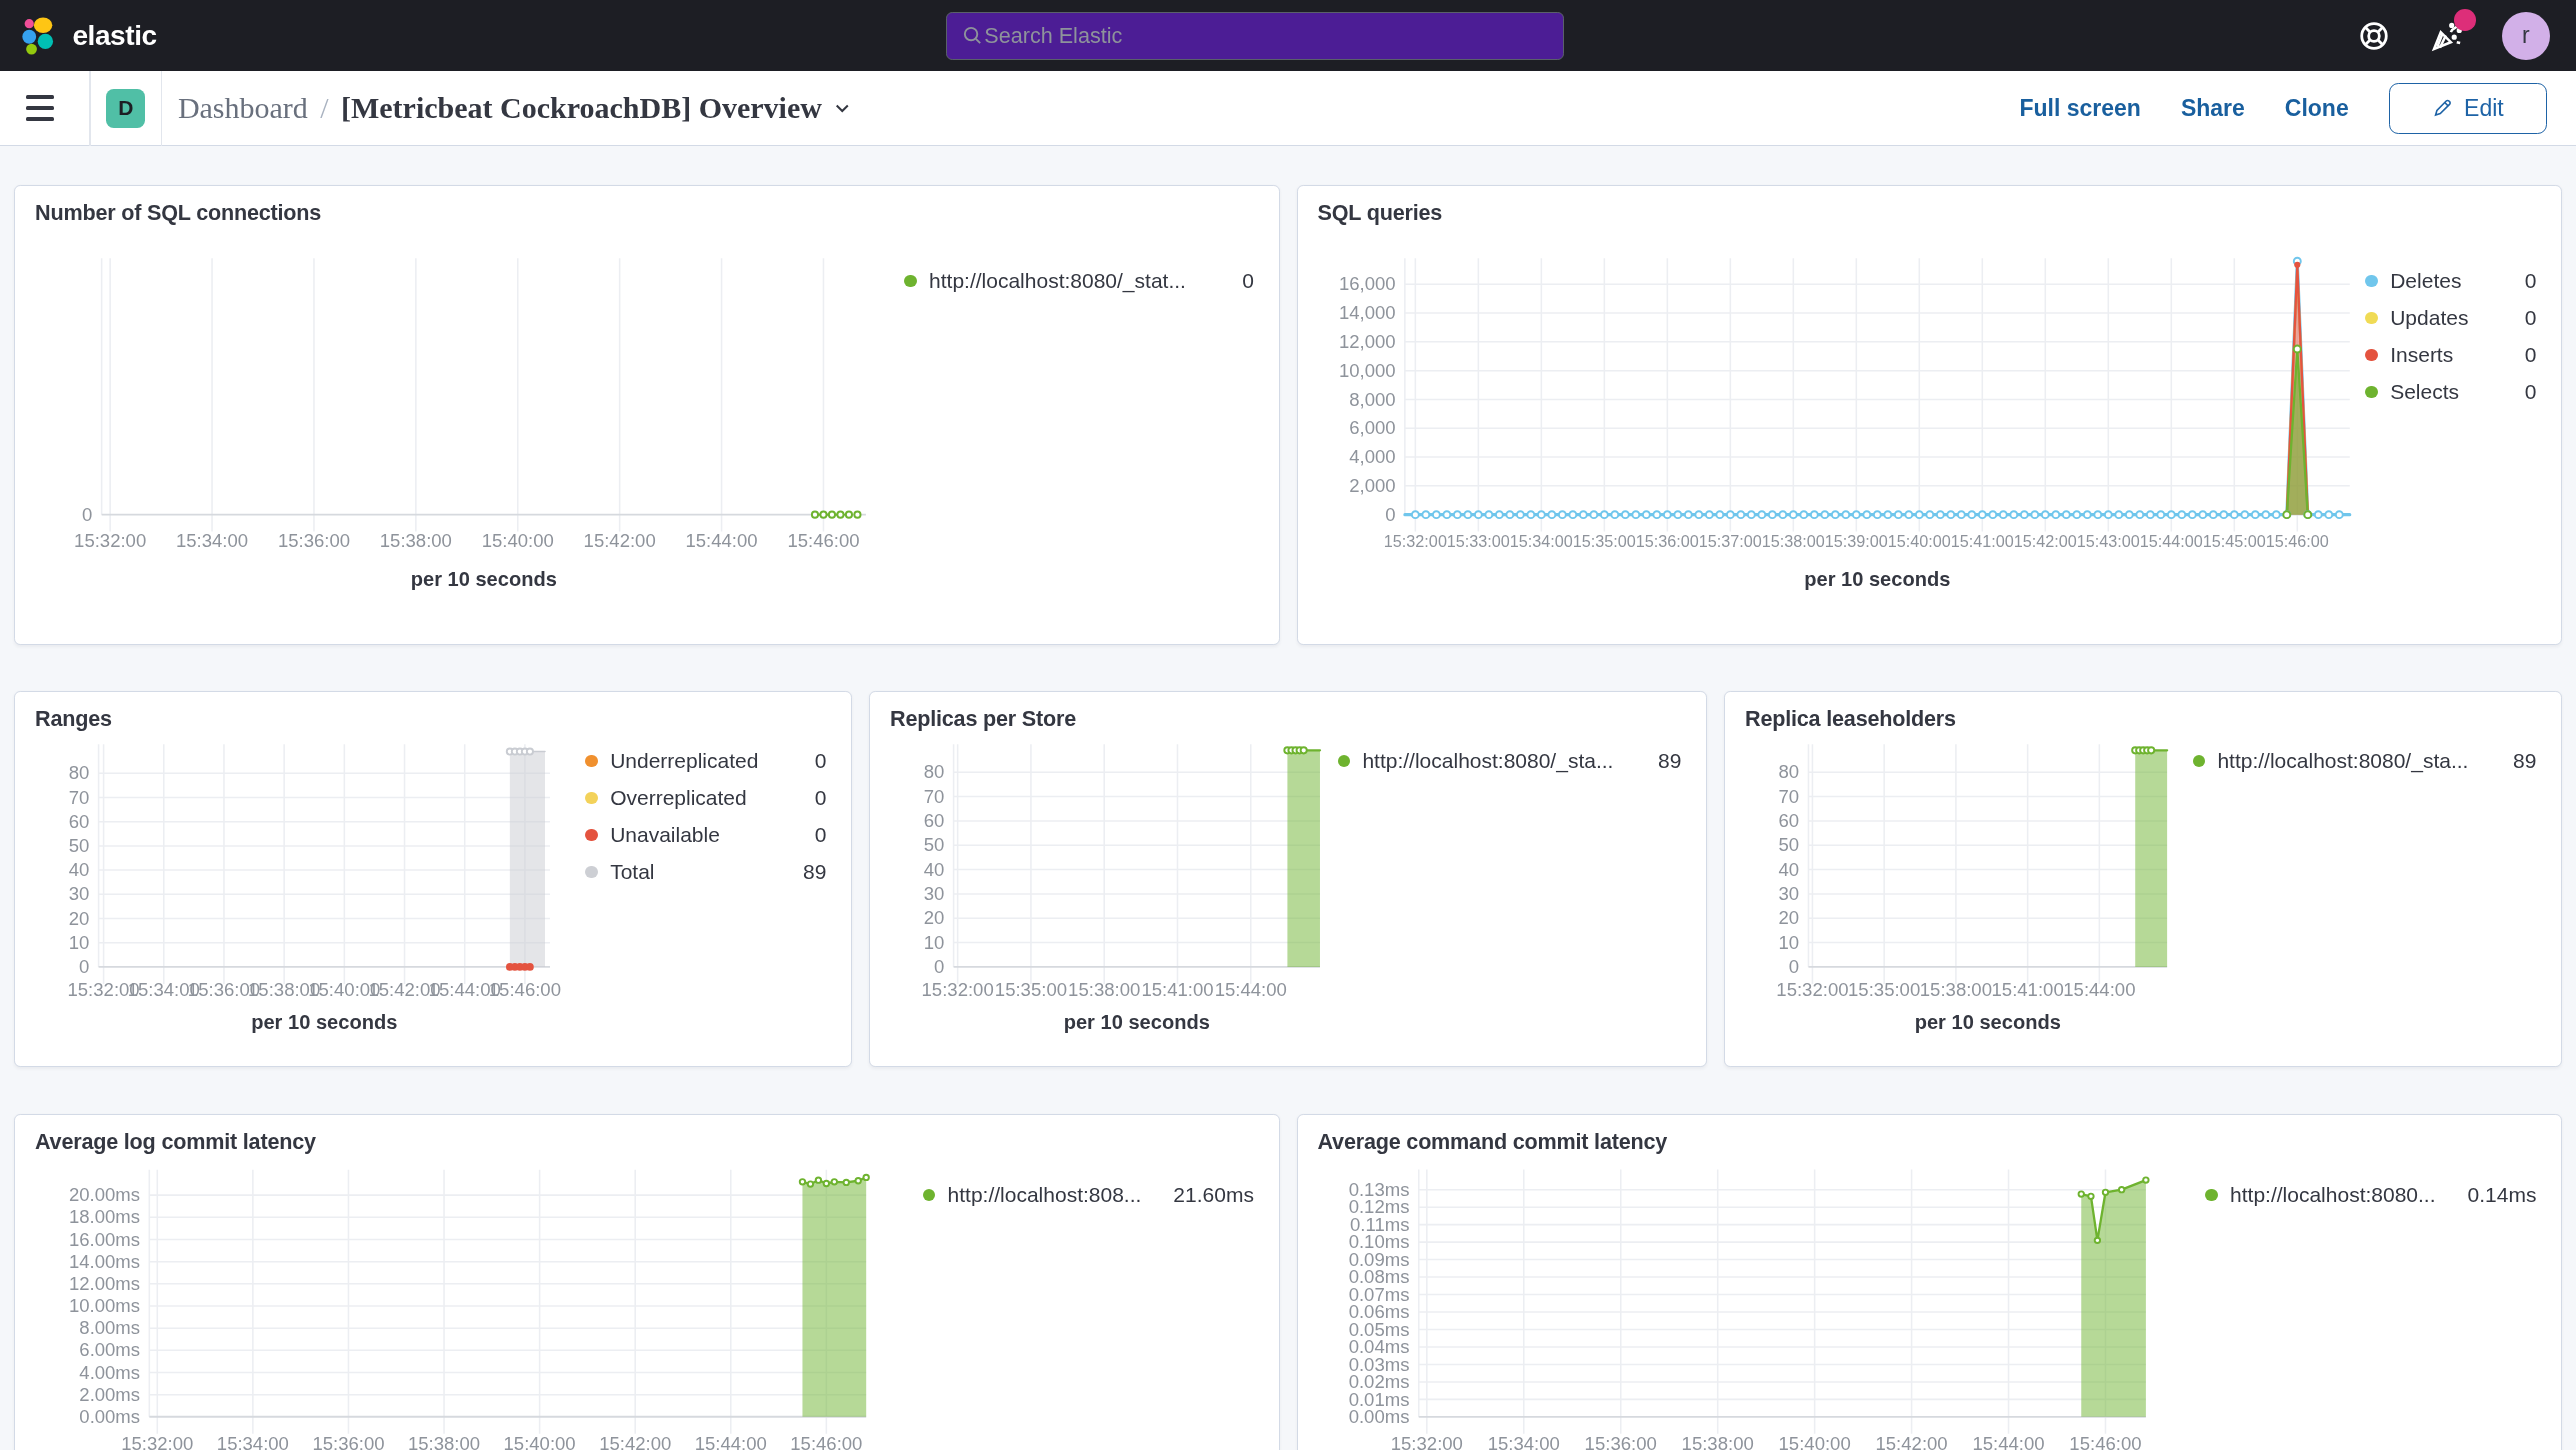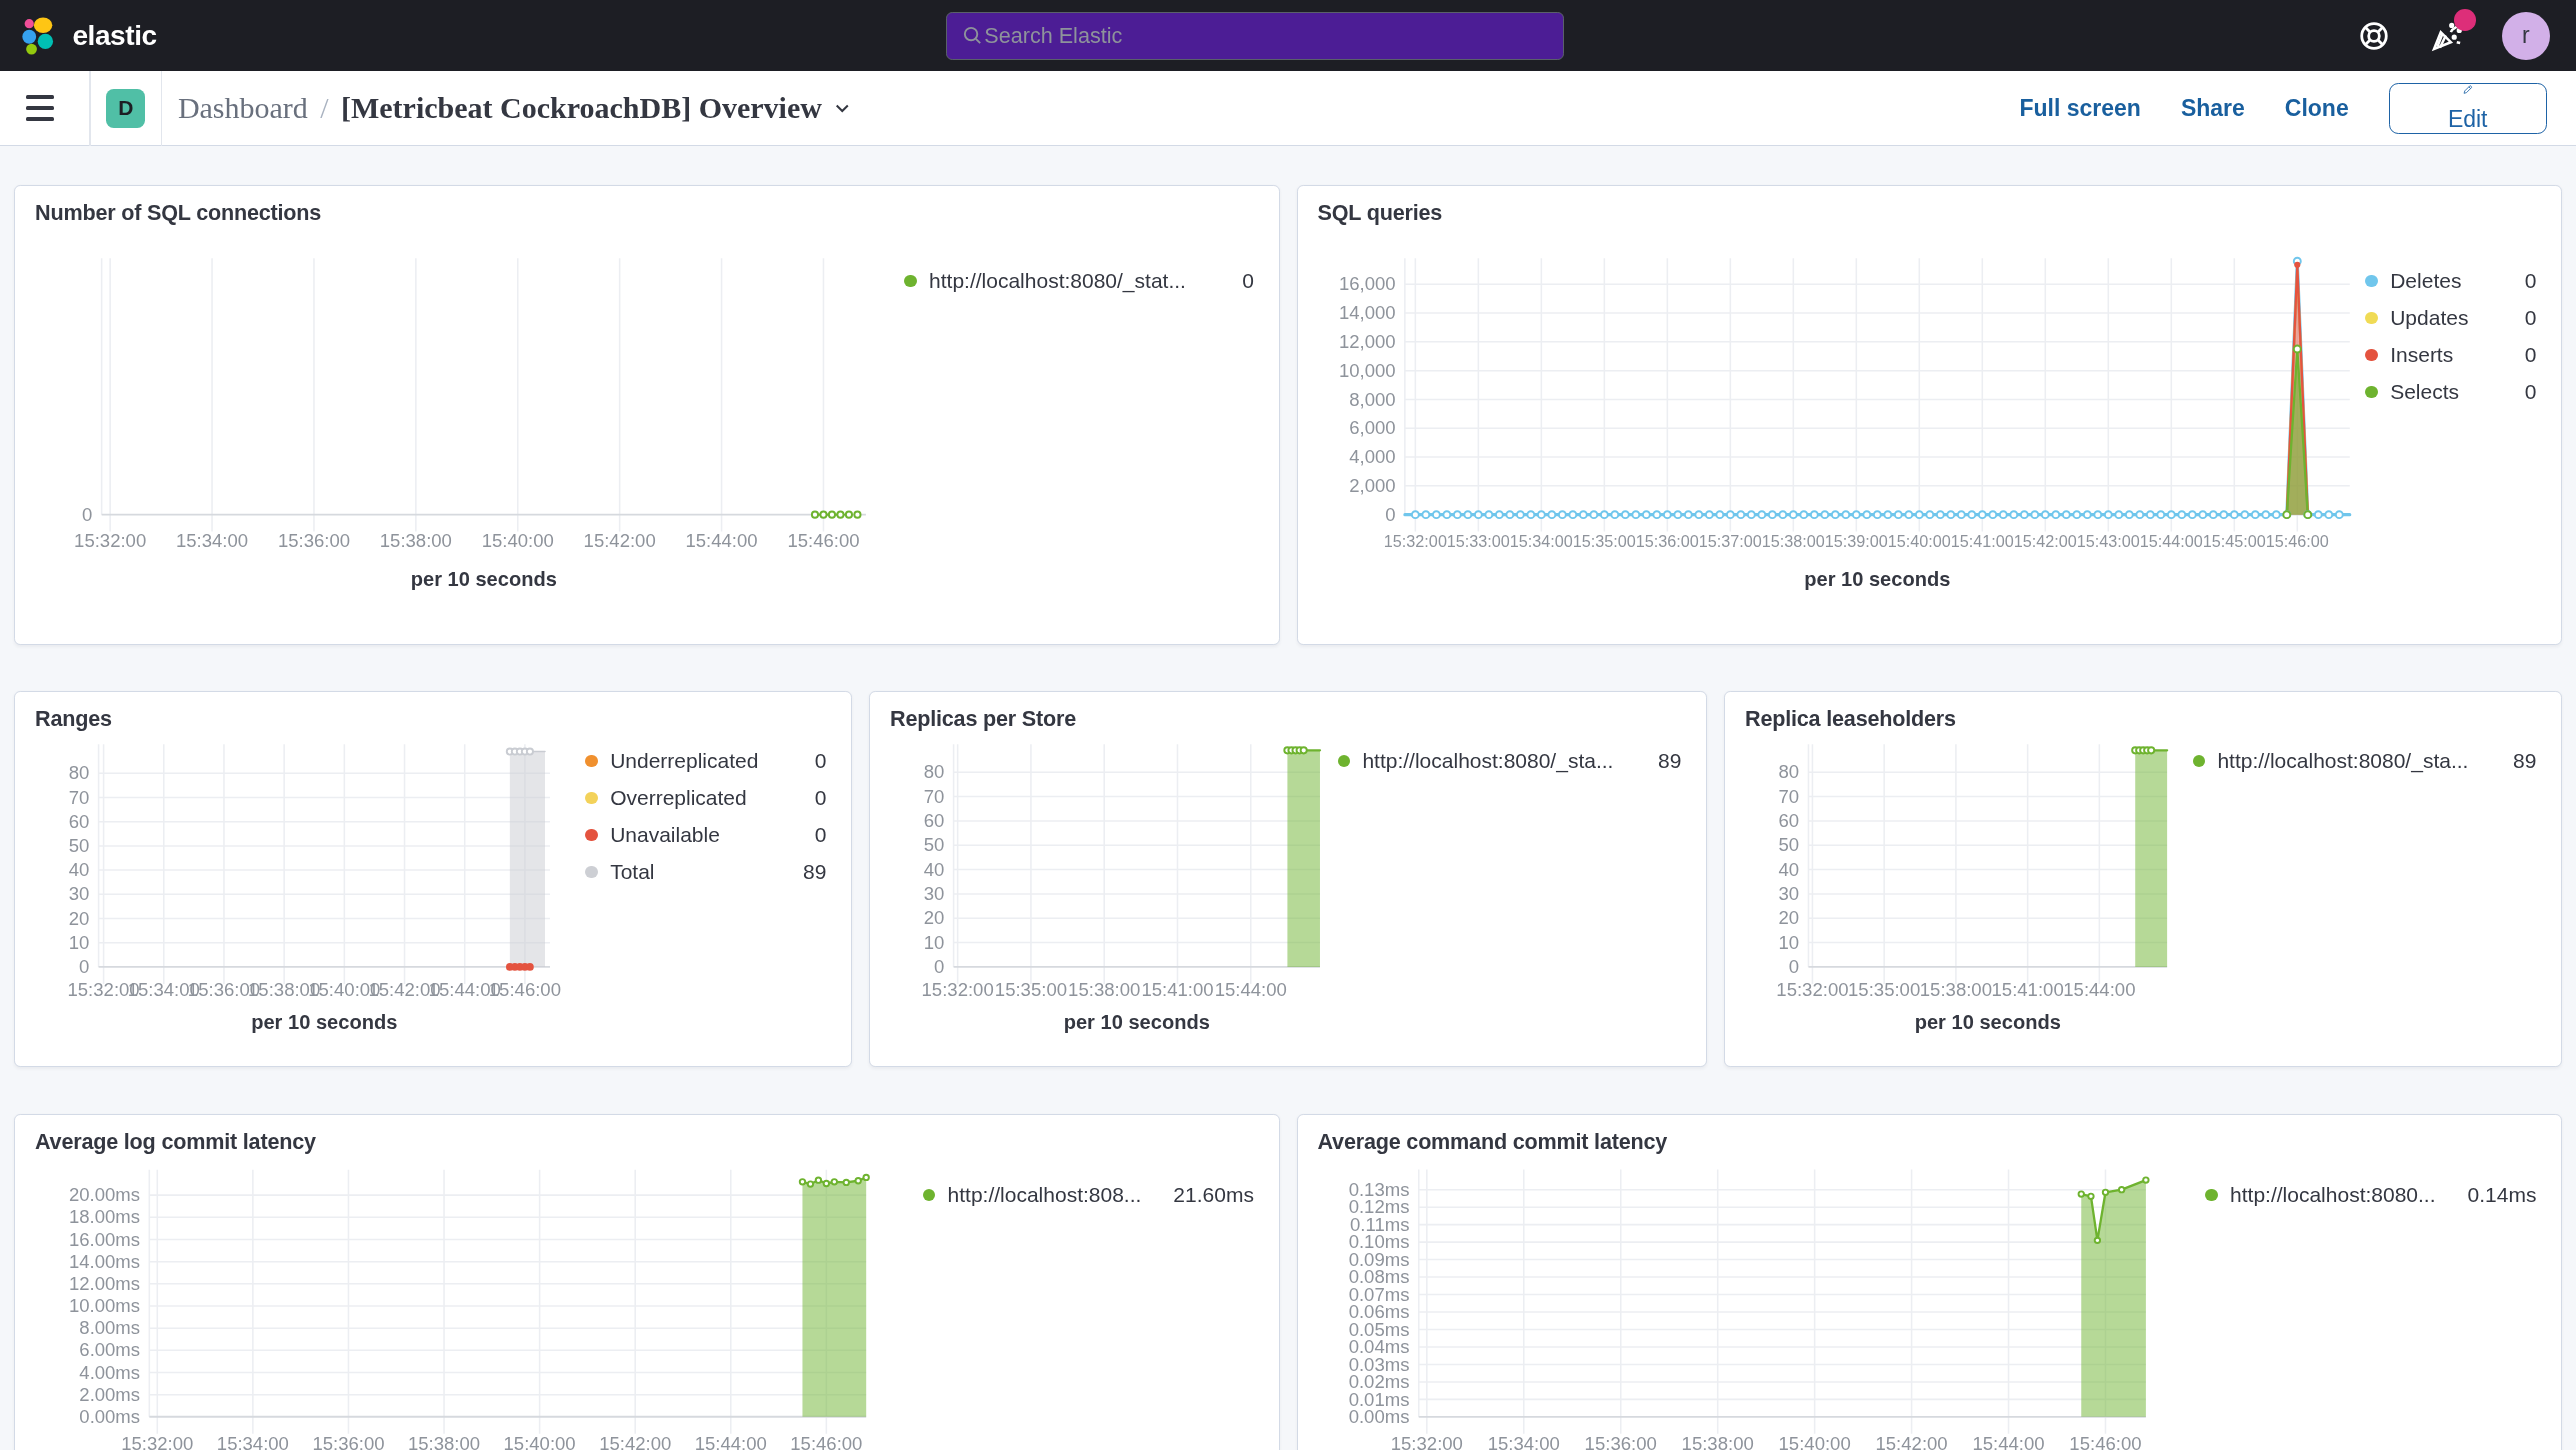--- a/index.html
+++ b/index.html
@@ -33,21 +33,21 @@
   .breadcrumb { display:flex; align-items:center; font-size:30px;font-family:Liberation Serif, serif; }
   .crumb-root { color:#69707D; }
   .crumb-sep { color:#A9B2C0; margin:0 12.4px; }
   .crumb-title { color:#343741; font-weight:600; }
   .caret { margin-left:10.8px; display:flex; align-items:center; }
   .nav-actions { margin-left:auto; display:flex; align-items:center; gap:40px; padding-right:10.8px; }
   .nav-link { color:#195F9E; font-size:23px; cursor:pointer; background:none; border:none;
     font-family:"Liberation Sans",sans-serif;font-weight:bold; }
   .edit-btn { display:flex; align-items:center; justify-content:center; gap:10.8px; width:158px; height:51px;
     border:1.5px solid #1E63A6; border-radius:9.3px; background:#fff; color:#1E63A6; font-size:23px;
-    font-weight:500; cursor:pointer; font-family:"Liberation Sans",sans-serif;flex-direction:column; }
+    font-weight:500; cursor:pointer; font-family:"Liberation Sans",sans-serif; }
 
   
   .dashboard { padding: 7.7px 14px 0 14px; }
   .dash-row { display:flex; gap:17px; margin-bottom:15.5px; }
   .dash-row .panel { flex:1 1 0;margin-top:31px; }
   .panel { background:#fff; border:0.8px solid #D3DAE6; border-radius:6.2px;
     box-shadow:0 1.5px 3.1px rgba(52,55,65,.06); padding:14px 20px; overflow:hidden; }
   .row1 .panel { height:460px; }
   .row2 .panel { height:376px; }
   .row3 .panel { height:422px; }

